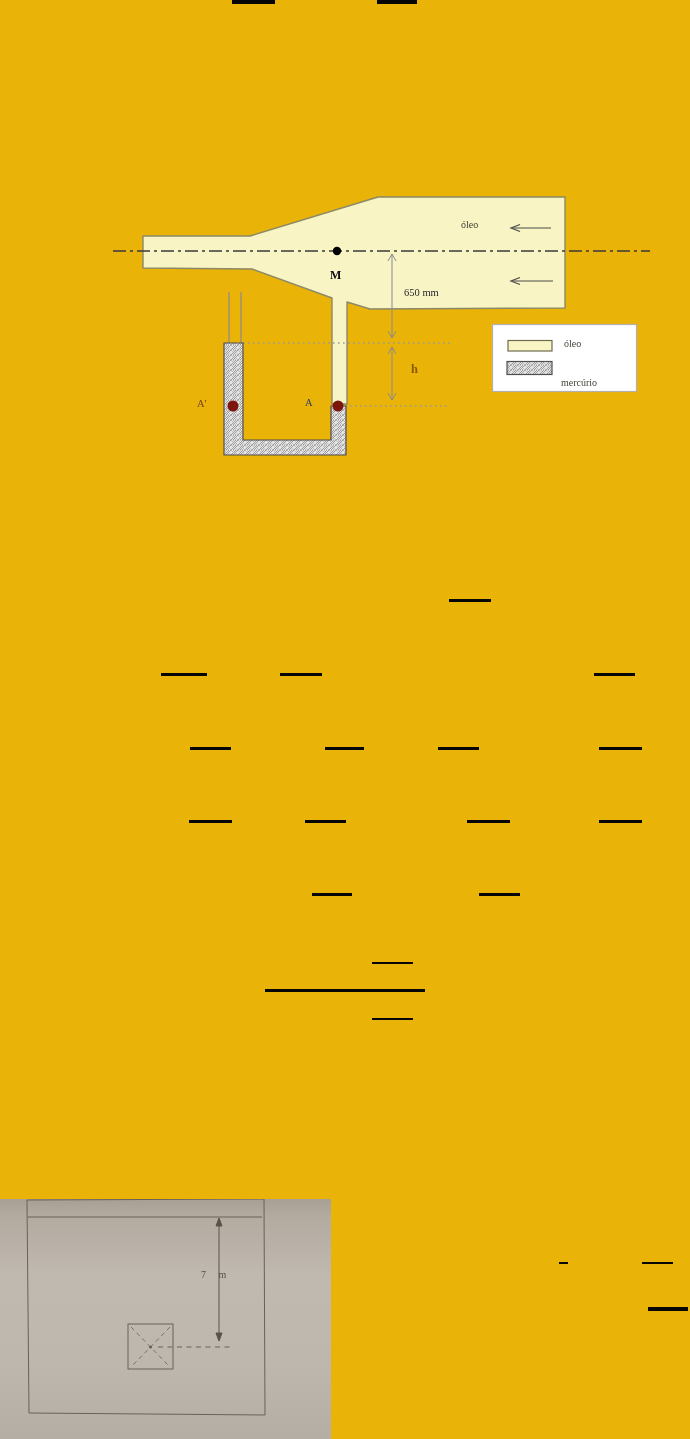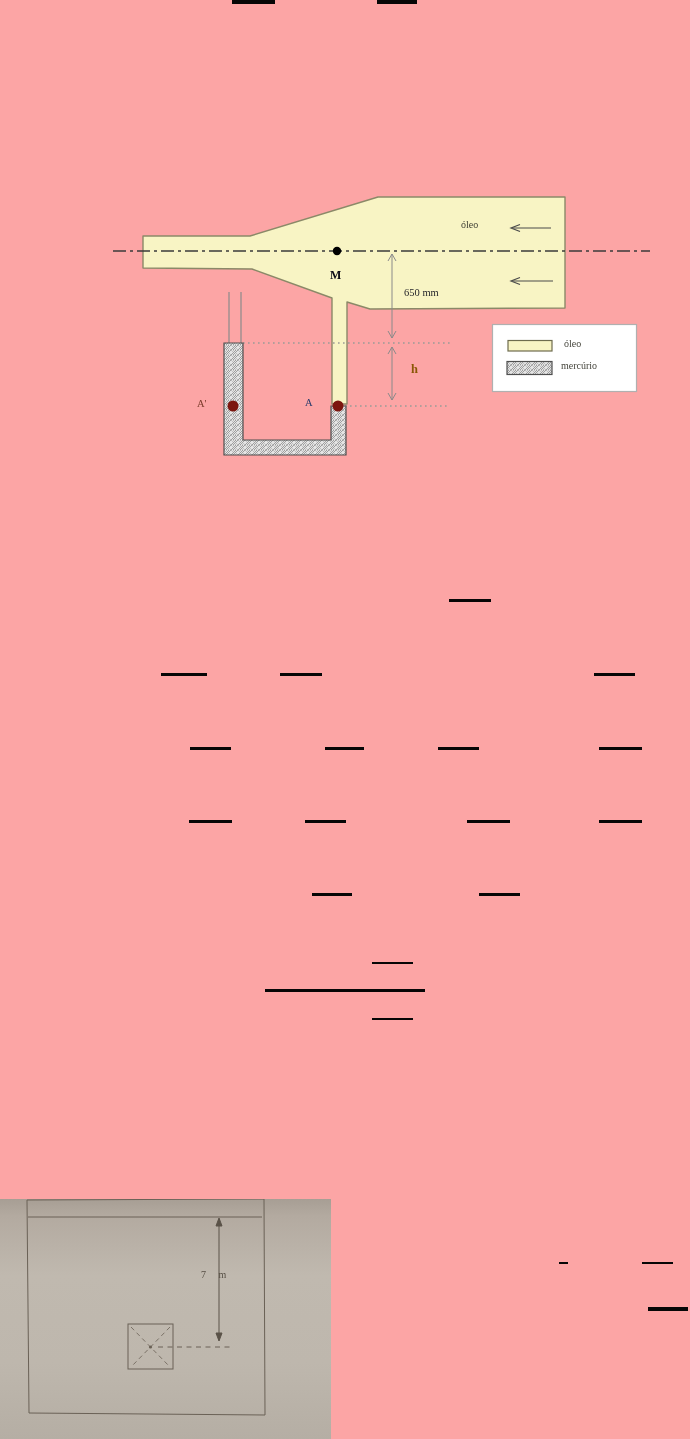--- a/index.html
+++ b/index.html
@@ -1,27 +1,27 @@
 <!DOCTYPE html>
 <html><head>
 <meta charset="utf-8">
 <style>
   html,body{margin:0;padding:0;background:#ffffff;}
-  .page{position:relative;width:690px;height:1439px;background:#fca5a5;overflow:hidden;
+  .page{position:relative;width:690px;height:1439px;background:#eab308;overflow:hidden;
         font-family:"Liberation Serif", serif;}
   .fbar{position:absolute;background:#060606;}
   .lbl{position:absolute;white-space:nowrap;line-height:1;}
   .lbl-oleo-pipe{left:461px;top:220px;font-size:10px;color:#3d3d33;}
   .lbl-650{left:404px;top:288px;font-size:10.5px;color:#26262b;}
   .lbl-M{left:330px;top:269px;font-size:12px;font-weight:bold;color:#0a0a14;}
   .lbl-h{left:411px;top:363px;font-size:12.5px;font-weight:bold;color:#8a5706;}
   .lbl-Ap{left:197px;top:399px;font-size:10.5px;color:#7a3b2a;}
   .lbl-A{left:305px;top:398px;font-size:10.5px;color:#273a6b;}
   .lbl-leg-oleo{left:564px;top:339px;font-size:10px;color:#45453c;}
-  .lbl-leg-merc{left:561px;top:361px;font-size:10px;color:#45453c;}
+  .lbl-leg-merc{left:561px;top:378px;font-size:10px;color:#45453c;}
   .lbl-4m{left:201px;top:1270px;font-size:10px;color:#564e44;letter-spacing:5px;}
   .fig-svg{position:absolute;left:0;top:190px;}
   .photo{position:absolute;left:0;top:1199px;width:331px;height:240px;
          background:linear-gradient(180deg,#a79e94 0%,#b3aaa0 7%,#c0b9af 32%,#beb7ad 68%,#b5aea4 100%);}
   .photo svg{position:absolute;left:0;top:0;}
 </style>
 </head>
 <body>
 
 <div class="page">

